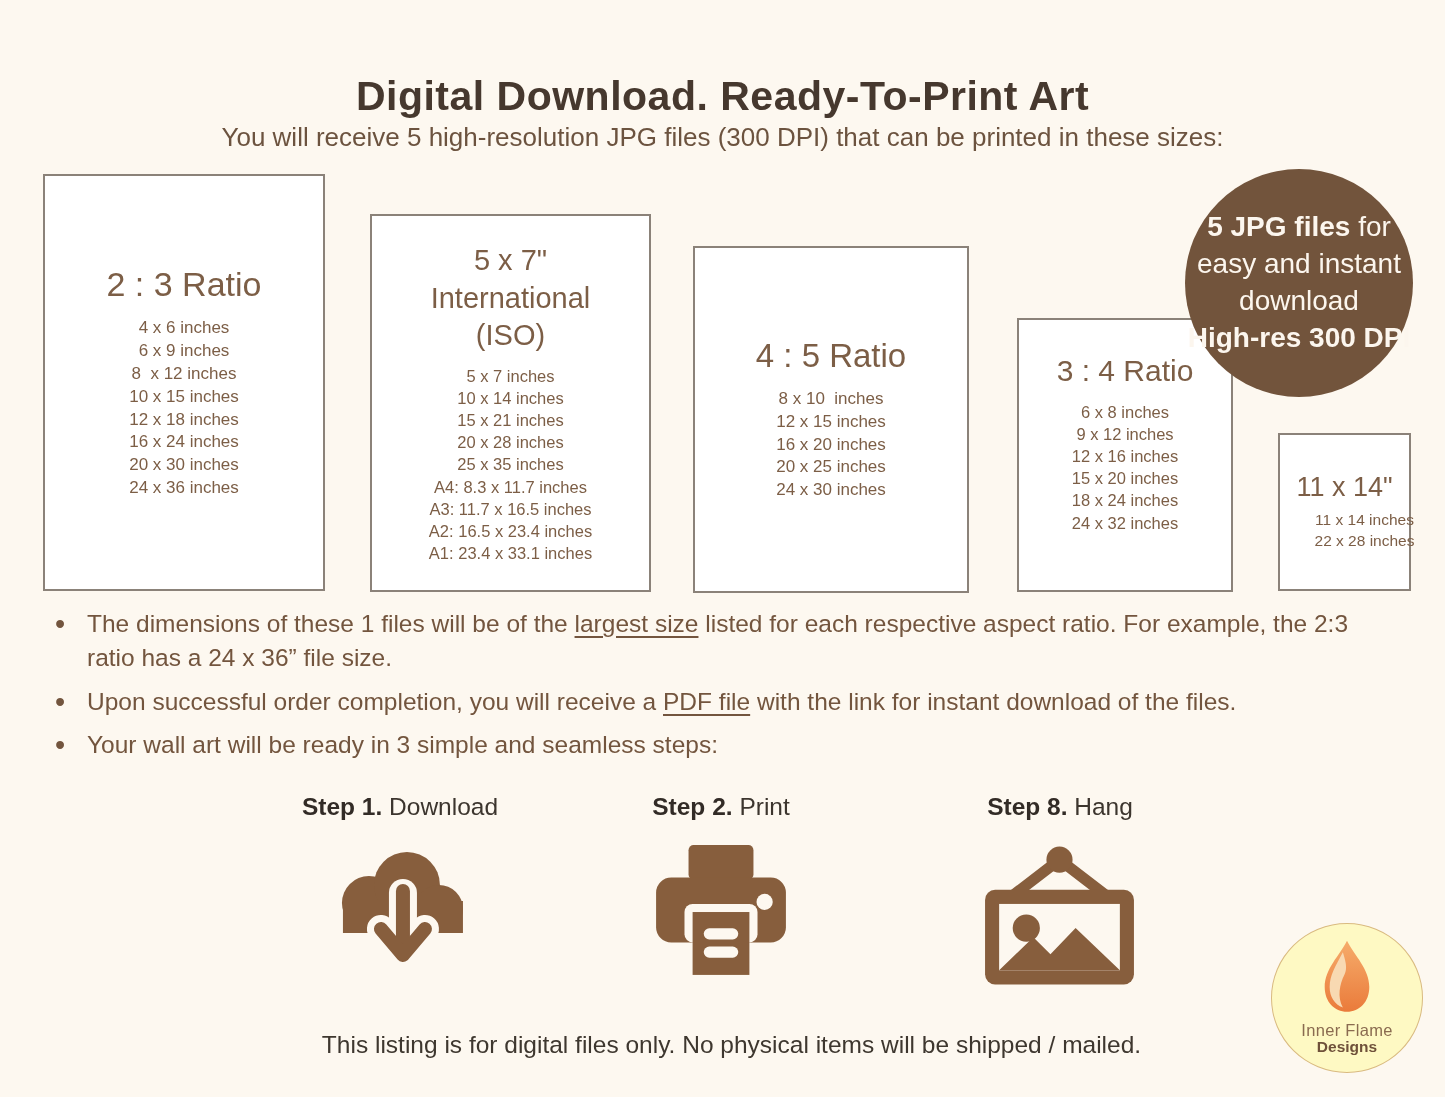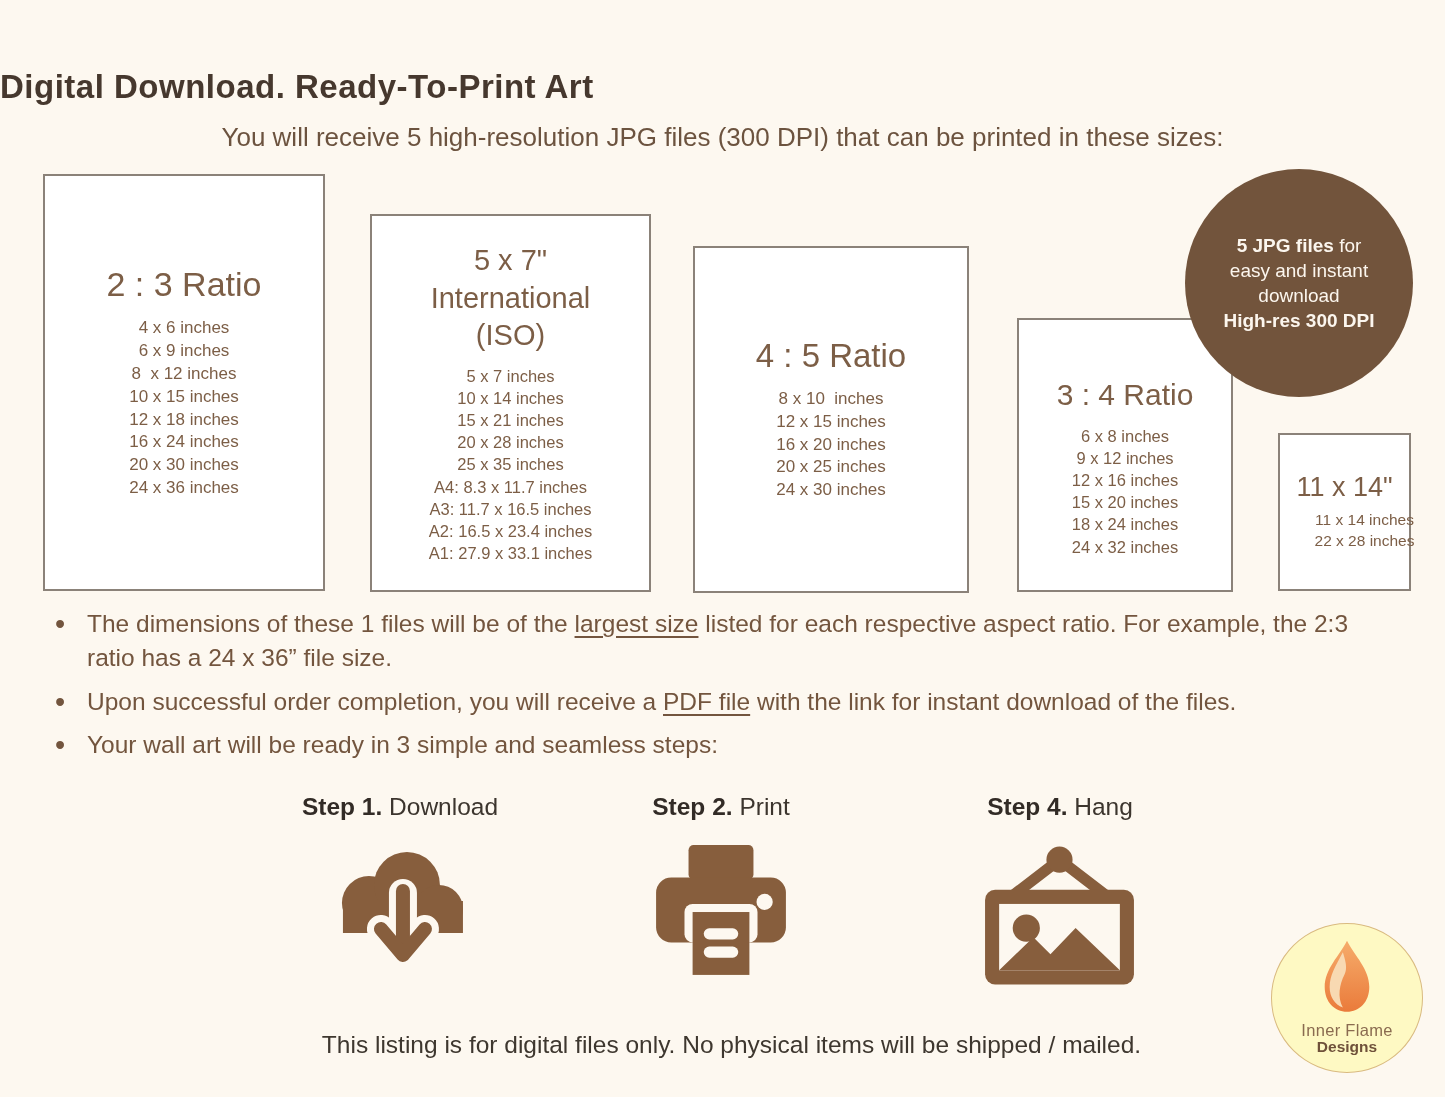--- a/index.html
+++ b/index.html
@@ -3,52 +3,52 @@
 <meta charset="utf-8">
 <style>
   html, body { margin:0; padding:0; }
   body {
     width:1445px; height:1097px; position:relative; overflow:hidden;
     background:#FDF8F0;
     font-family:"Liberation Sans", "DejaVu Sans", sans-serif;
   }
   .page-title {
     position:absolute; top:46px; left:0; width:100%;
-    text-align:left; font-size:33px; font-weight:600;
+    text-align:center; font-size:41px; font-weight:600;
     color:#46382E; letter-spacing:0.5px;
   }
   .page-subtitle {
     position:absolute; top:122px; left:0; width:100%;
     text-align:center; font-size:26px; color:#6C533F;
   }
   .size-box {
     position:absolute; background:#FFFFFF; border:2px solid #8B8279;
     display:flex; flex-direction:column; align-items:center; justify-content:center;
     text-align:center; box-sizing:border-box;
   }
   .size-box .heading { color:#7C5E46; font-weight:500; margin-bottom:13px; }
   .size-line { font-size:17px; color:#7C5E46; line-height:1.34; white-space:pre; }
   .box-1 { left:43px;  top:174px; width:282px; height:417px; }
   .box-1 .heading { font-size:34px; }
   .box-2 { left:370px; top:214px; width:281px; height:378px; }
   .box-2 .heading { font-size:29px; line-height:1.3; white-space:pre-line; margin-bottom:10px; }
   .box-2 .size-line { font-size:16.5px; }
   .box-3 { left:693px; top:246px; width:276px; height:347px; }
   .box-3 .heading { font-size:33px; }
-  .box-4 { left:1017px; top:318px; width:216px; height:274px; justify-content:flex-start; padding-top:58px; }
+  .box-4 { left:1017px; top:318px; width:216px; height:274px; justify-content:flex-start; padding-top:34px; }
   .box-4 .heading { font-size:30px; }
   .box-4 .size-line { font-size:16.5px; }
   .box-5 { left:1278px; top:433px; width:133px; height:158px; }
   .box-5 .heading { font-size:27px; margin-bottom:7px; }
   .box-5 .size-line { font-size:15.5px;margin-left:40px; }
   .badge {
     position:absolute; left:1185px; top:169px; width:228px; height:228px;
     border-radius:50%; background:#72543C; color:#FCF6EE;
     display:flex; align-items:center; justify-content:center; text-align:center;
-    font-size:19px; line-height:1.32; z-index:5;
+    font-size:28px; line-height:1.32; z-index:5;
   }
   .badge b { font-weight:700; }
   .bullets { position:absolute; left:50px; top:607px; width:1330px; }
   .bullet {
     position:relative; padding-left:37px; color:#73553E;
     font-size:24.5px; line-height:1.38; margin-bottom:10px;
   }
   .bullet::before { content:"\2022"; position:absolute; left:5px; top:-3px; font-size:29px; color:#73553E; }
   .u { text-decoration:underline; text-underline-offset:4px;text-align:center; }
   .steps { position:absolute; top:793px; left:0; width:1445px; height:215px; }
@@ -95,21 +95,21 @@
 (ISO)</div>
   <div class="sizes">
       <div class="size-line">5 x 7 inches</div>
       <div class="size-line">10 x 14 inches</div>
       <div class="size-line">15 x 21 inches</div>
       <div class="size-line">20 x 28 inches</div>
       <div class="size-line">25 x 35 inches</div>
       <div class="size-line">A4: 8.3 x 11.7 inches</div>
       <div class="size-line">A3: 11.7 x 16.5 inches</div>
       <div class="size-line">A2: 16.5 x 23.4 inches</div>
-      <div class="size-line">A1: 27.9 x 33.1 inches</div>
+      <div class="size-line">A1: 23.4 x 33.1 inches</div>
     </div>
 </div>
 <div class="size-box box-3">
   <div class="heading">4 : 5 Ratio</div>
   <div class="sizes">
       <div class="size-line">8 x 10  inches</div>
       <div class="size-line">12 x 15 inches</div>
       <div class="size-line">16 x 20 inches</div>
       <div class="size-line">20 x 25 inches</div>
       <div class="size-line">24 x 30 inches</div>
@@ -182,21 +182,21 @@
         <circle cx="113" cy="62" r="8" fill="#FDF8F0"></circle>
         <rect x="34" y="64" width="72" height="38" rx="8" fill="#FDF8F0"></rect>
         <rect x="42" y="72" width="56" height="62" fill="#875E3D"></rect>
         <rect x="53" y="88" width="34" height="11" rx="5.5" fill="#FDF8F0"></rect>
         <rect x="53" y="106" width="34" height="11" rx="5.5" fill="#FDF8F0"></rect>
       </svg>
     </div>
   </div>
 
   <div class="step step-3">
-    <div class="step-label"><b>Step 4.</b><span> Hang</span></div>
+    <div class="step-label"><b>Step 8.</b><span> Hang</span></div>
     <div class="step-icon">
       <svg width="166" height="152" viewBox="0 0 165 150">
         <path d="M30 60 L82 20 L134 60" fill="none" stroke="#875E3D" stroke-width="11" stroke-linecap="round"></path>
         <circle cx="82" cy="20" r="13" fill="#875E3D"></circle>
         <rect x="8" y="50" width="148" height="94" rx="10" fill="#875E3D"></rect>
         <rect x="22" y="64" width="120" height="66" fill="#FDF8F0"></rect>
         <circle cx="49" cy="88" r="13.5" fill="#875E3D"></circle>
         <polygon points="22,130 56,97 73,114 98,88 142,130" fill="#875E3D"></polygon>
       </svg>
     </div>

